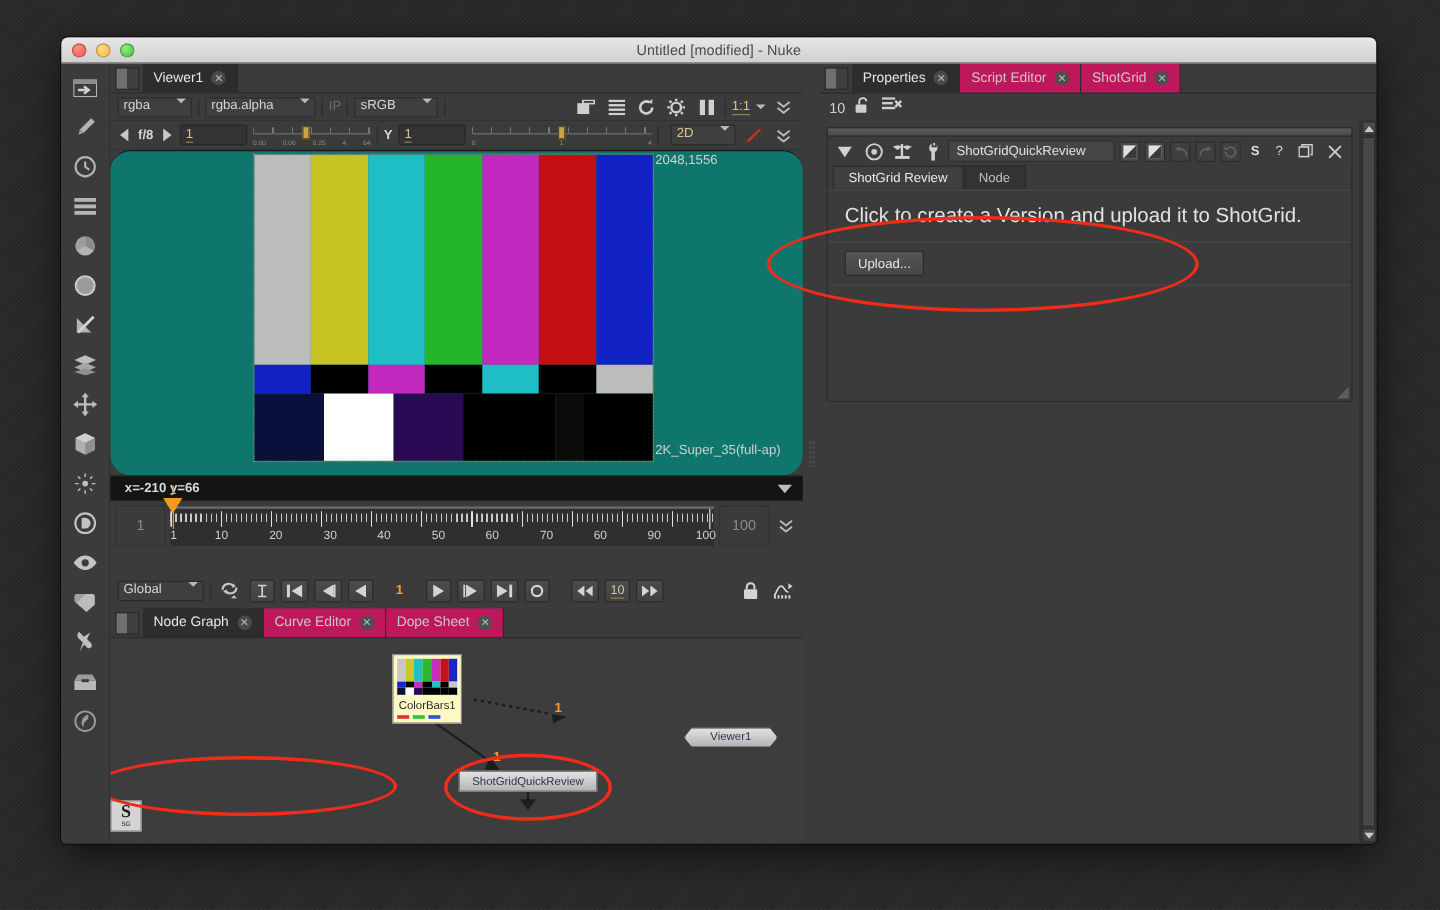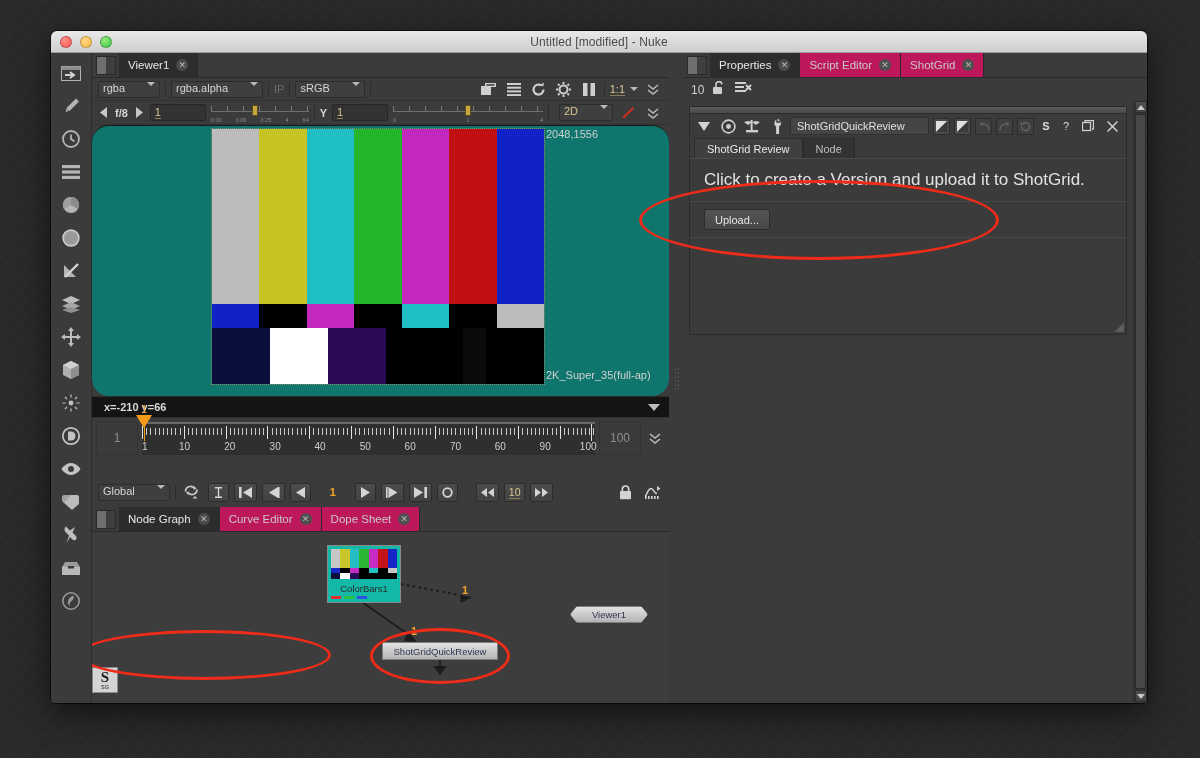--- a/index.html
+++ b/index.html
@@ -208,22 +208,22 @@
   }
   .ctrl-plain { display:flex; align-items:center; justify-content:center; width: 22px; height: 19px; }
   .cur-frame { color: #f6a229; font-size: 11px; font-weight: bold; width: 34px; text-align: center; }
 
   
   #nodegraph-pane { flex: 0 0 auto; height: 196px; display: flex; flex-direction: column; background: #3b3b3b; }
   #nodegraph-canvas { flex: 1 1 auto; background: #3d3d3d; position: relative; overflow: hidden; }
 
   .node-colorbars {
     position: absolute; left: 235px; top: 13px;
-    width: 74px; height: 58px;
-    background: #14b8a6; border: 1px solid #8a8a8a;
+    width: 58px; height: 58px;
+    background: #fef9c3; border: 1px solid #8a8a8a;
     display: flex; flex-direction: column;
   }
   .ncb-thumb { margin: 3px 3px 0 3px; height: 30px; display: flex; flex-direction: column; }
   .ncb-r1 { display: flex; height: 62%; }
   .ncb-r1 div { flex: 1 1 0; }
   .ncb-r2 { display: flex; height: 18%; }
   .ncb-r2 div { flex: 1 1 0; }
   .ncb-r3 { display: flex; height: 20%; }
   .ncb-r3 div { flex: 1 1 0; }
   .ncb-name { text-align:center; font-size: 9.5px; color: #2a2a2a; margin-top: 4px; }

